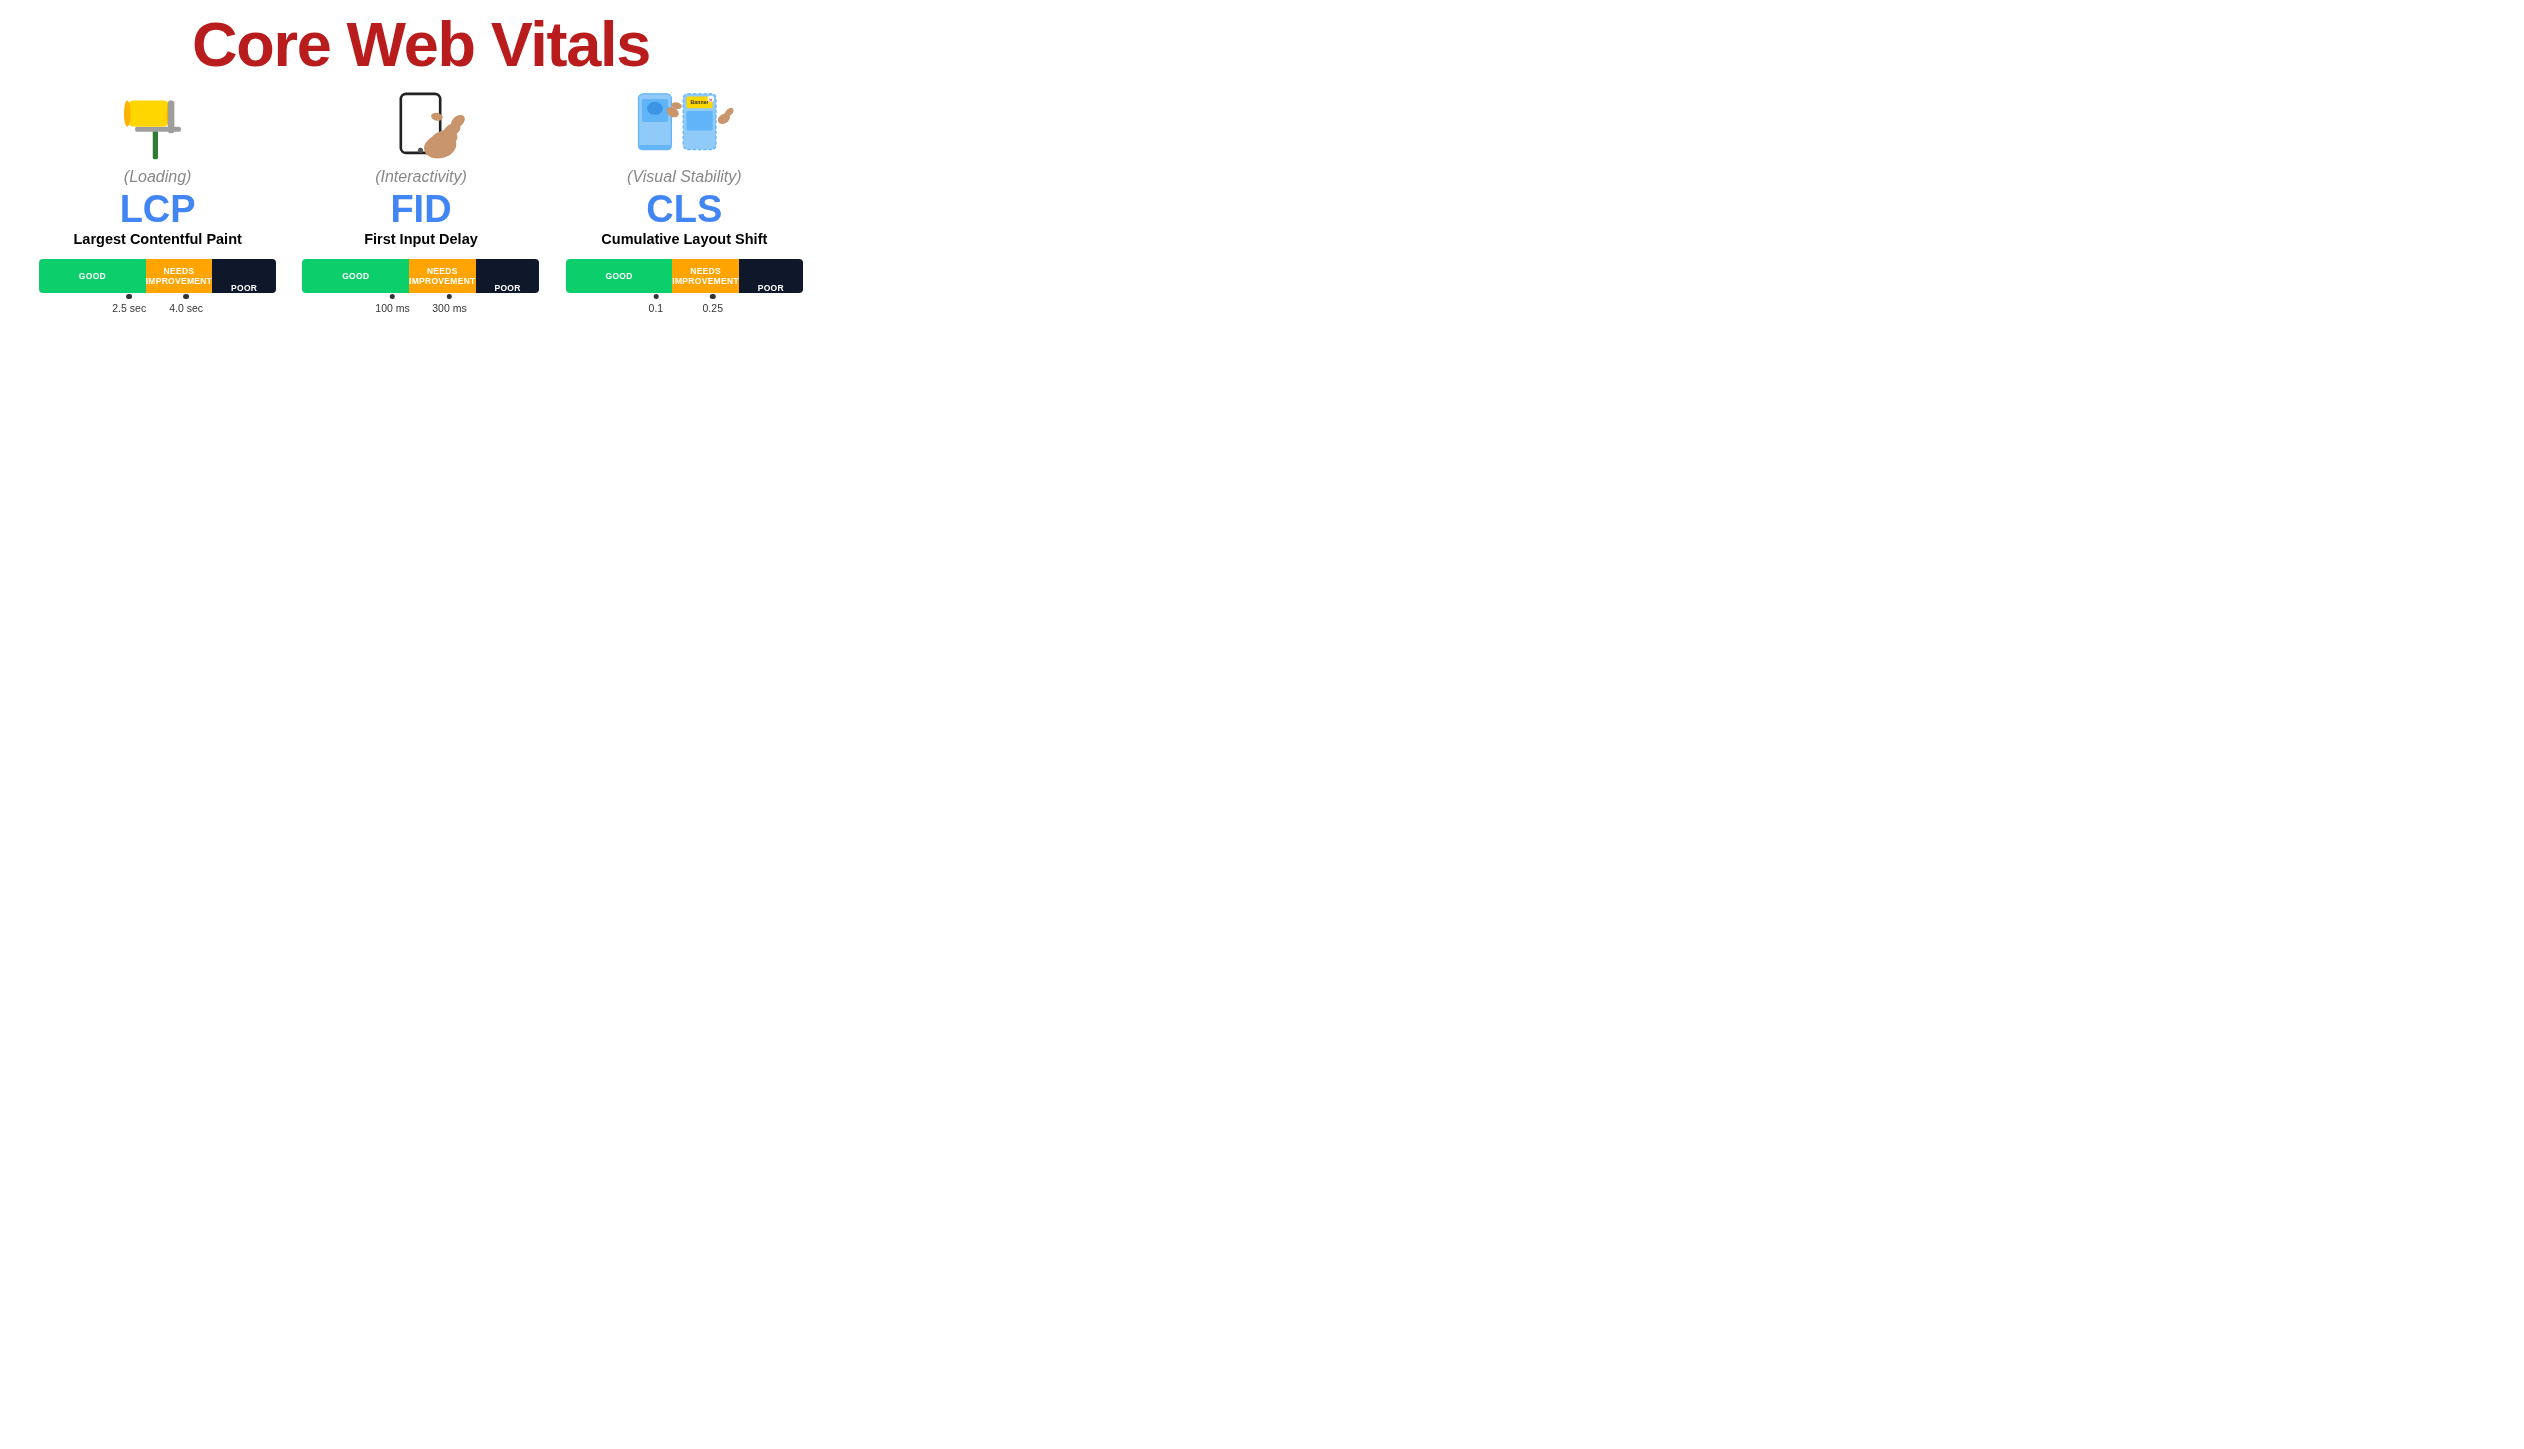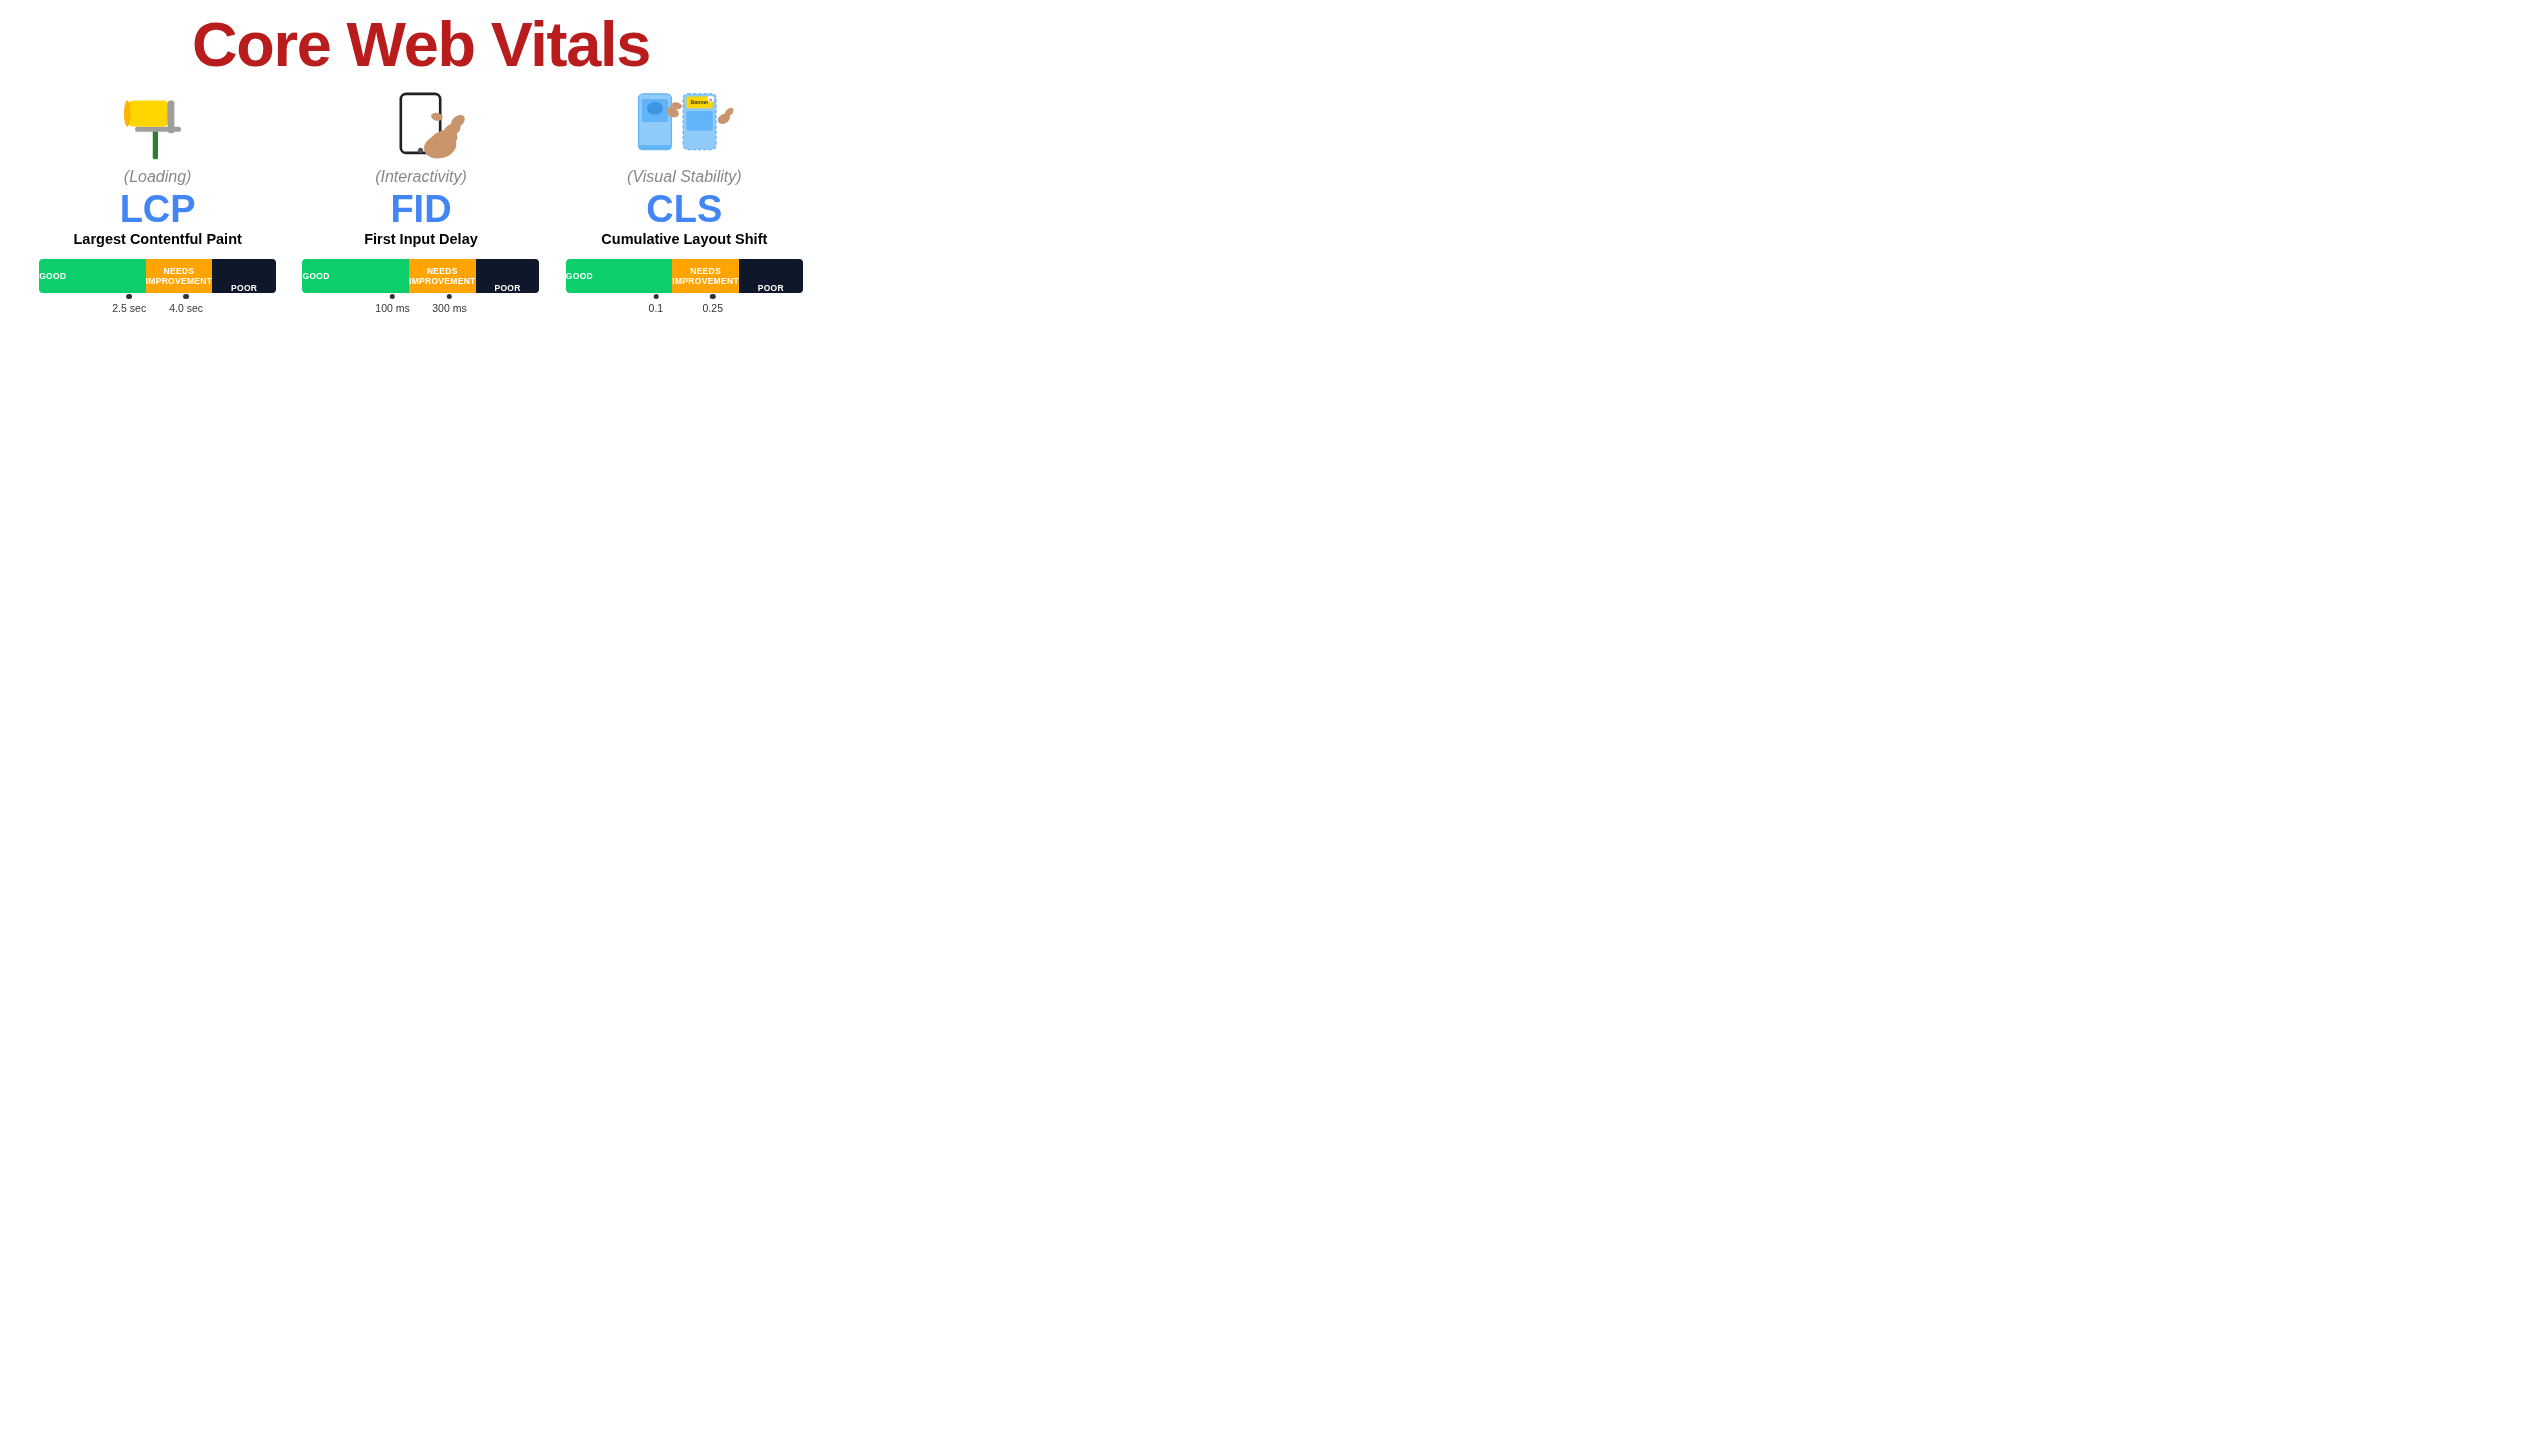--- a/index.html
+++ b/index.html
@@ -70,20 +70,21 @@
       display: flex;
       width: 100%;
       height: 34px;
       border-radius: 4px;
       overflow: hidden;
     }
     .bar-good {
       background: #0CCE6B;
       display: flex;
       align-items: center;
+      justify-content: center;
       flex: 2.5;
     }
     .bar-needs {
       background: #FFA400;
       display: flex;
       align-items: center;
       justify-content: center;
       flex: 1.5;
     }
     .bar-poor {

